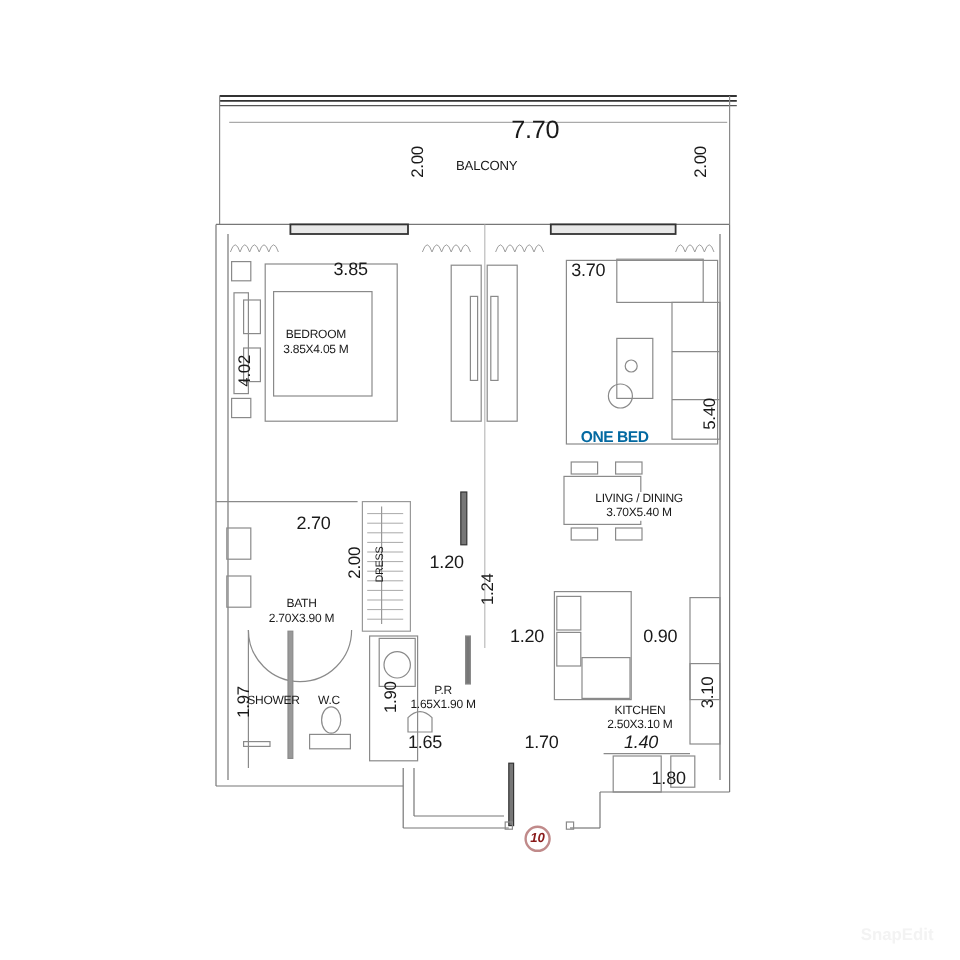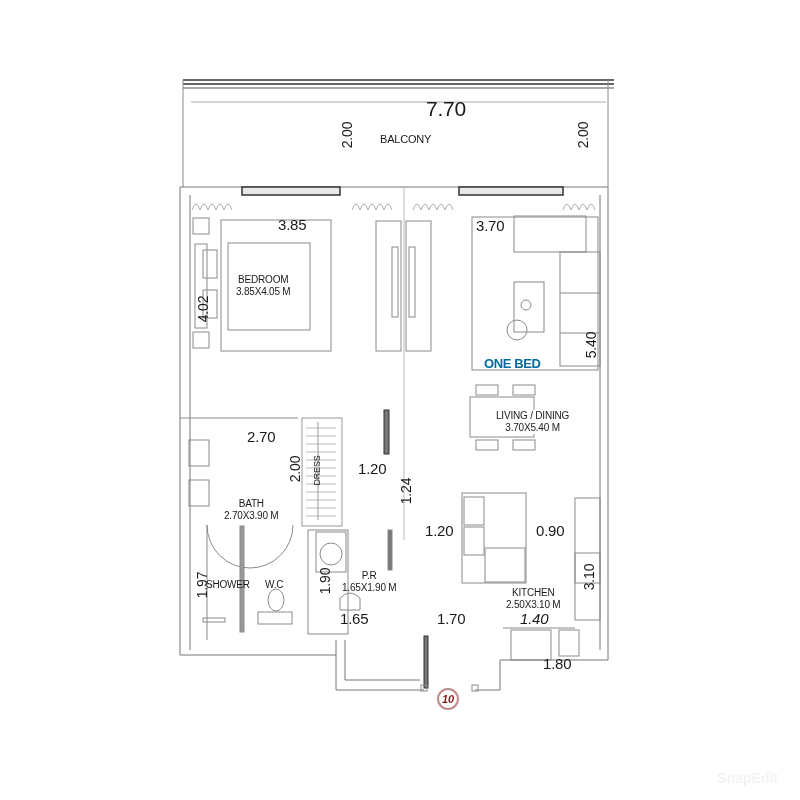--- a/index.html
+++ b/index.html
@@ -195,18 +195,18 @@
 <div class="lbl dim" style="left:340px;top:611px;">1.65</div>
 
 <div class="lbl dim" style="left:425px;top:523px;">1.20</div>
 <div class="lbl dim" style="left:536px;top:523px;">0.90</div>
 <div class="lbl dim dim-v" style="left:576px;top:570px;">3.10</div>
 <div class="lbl room" style="left:506px;top:588px;">
   <span>KITCHEN</span>
   <span class="sub">2.50X3.10 M</span>
 </div>
 <div class="lbl dim" style="left:520px;top:611px;font-style:italic;">1.40</div>
-<div class="lbl dim" style="left:543px;top:641px;margin-top:15px;">1.80</div>
+<div class="lbl dim" style="left:543px;top:641px;">1.80</div>
 
 <div class="lbl dim" style="left:437px;top:611px;">1.70</div>
 <div class="badge" style="left:437px;top:688px;font-style:italic;">10</div>
 
 <div class="watermark">SnapEdit</div>
 
 </body></html>

